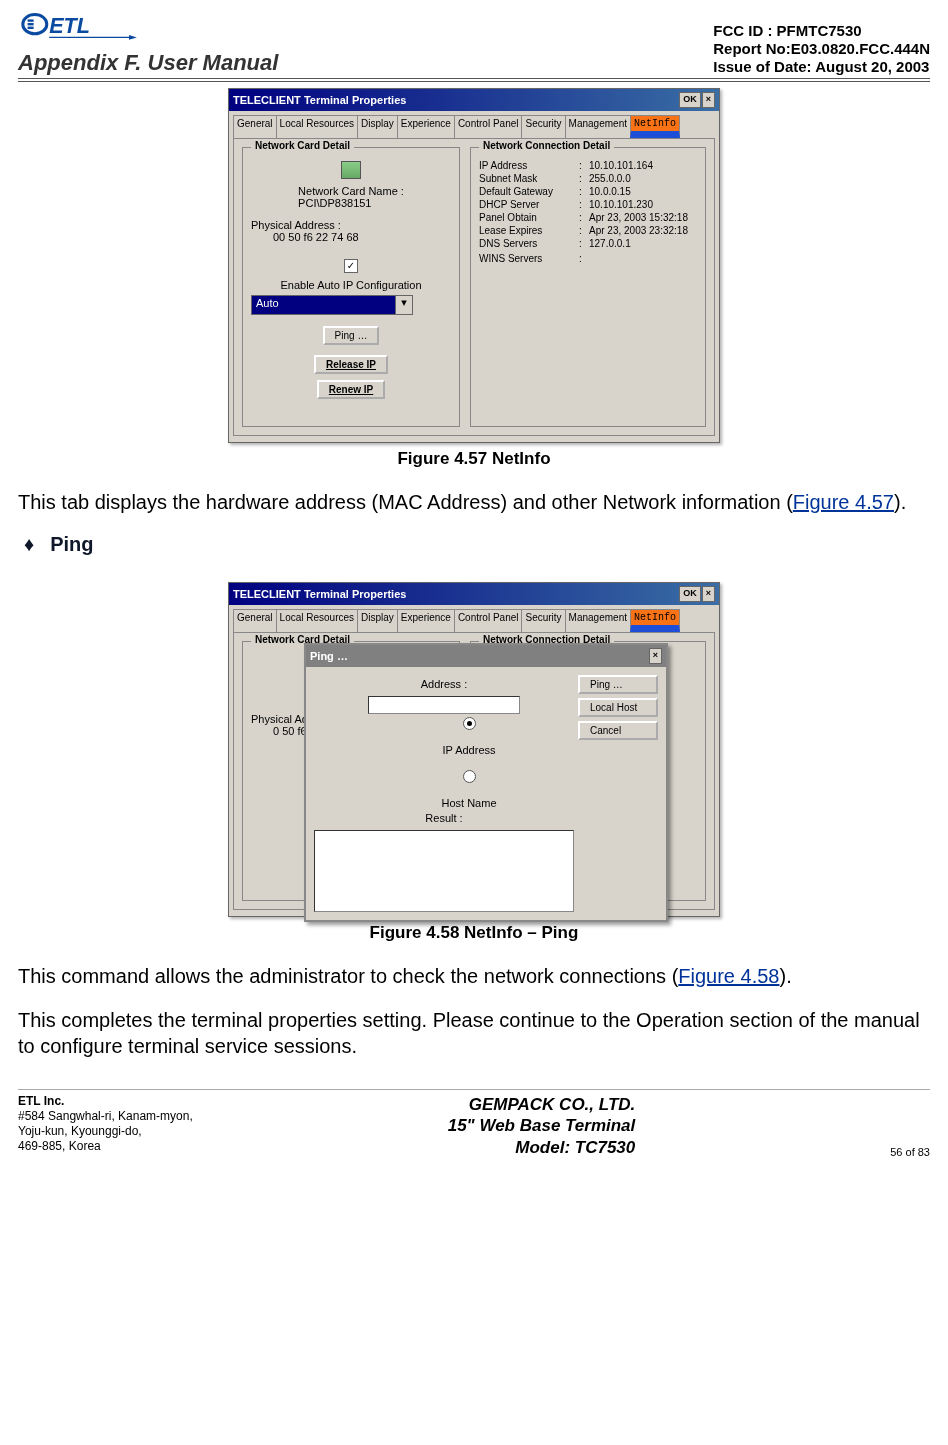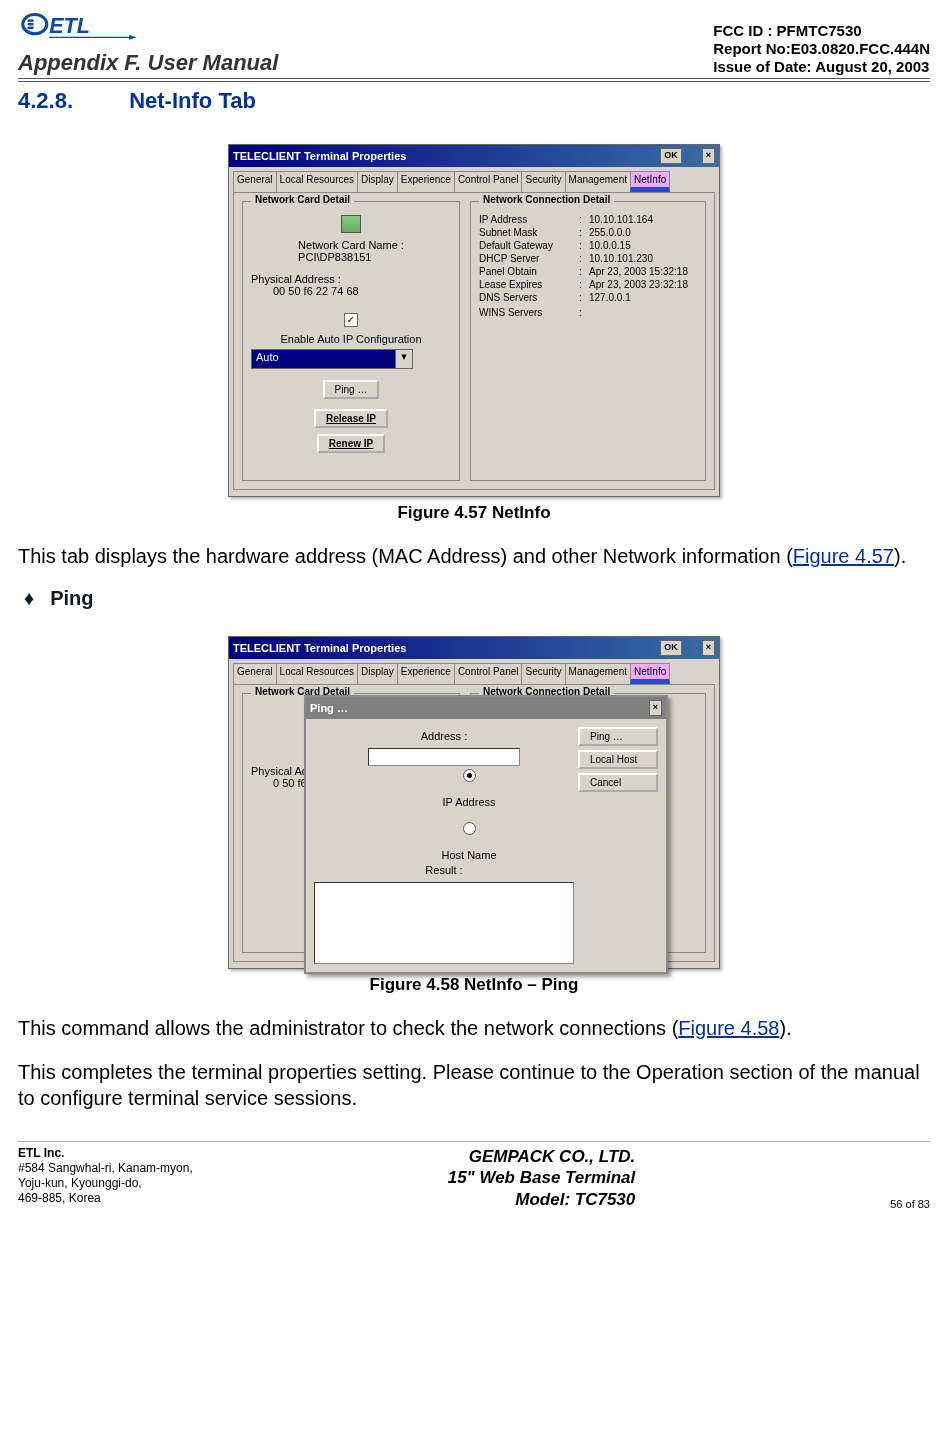--- a/index.html
+++ b/index.html
@@ -77,21 +77,21 @@
   .titlebar {
     background: linear-gradient(to right, #000080, #3a6ea5);
     color: #fff;
     font-weight: bold;
     padding: 2px 4px;
     display: flex;
     align-items: center;
     justify-content: space-between;
     height: 18px;
   }
-  .titlebar-btns { display: flex; gap: 20px; }
+  .titlebar-btns { display: flex; gap: 1px; }
   .titlebar-btn {
     background: #d8d4cc;
     color: #000;
     border: 1px solid #666;
     font-size: 9px;
     font-weight: bold;
     padding: 0 3px;
     height: 14px;
     line-height: 12px;
   }
@@ -102,23 +102,24 @@
   }
   .tab {
     border: 1px solid #888;
     border-bottom: none;
     background: #d8d4cc;
     padding: 2px 3px;
     margin-right: -1px;
     position: relative;
   }
   .tab.active {
-    background: #f0abfc;
+    background: #f97316;
     z-index: 2;
-    border-bottom: 5px solid #1d4ed8;
+    border-bottom: 7px solid #1d4ed8;
+    font-family: Liberation Mono, monospace;
   }
   .tab-panel {
     border: 1px solid #888;
     margin: 0 4px 6px 4px;
     padding: 8px;
     min-height: 280px;
     display: flex;
     gap: 10px;
     position: relative;
   }
@@ -278,24 +279,20 @@
       </div>
       <div class="appendix-title">Appendix F. User Manual</div>
     </div>
     <div class="header-right">
       <div class="bold">FCC ID : PFMTC7530</div>
       <div class="bold">Report No:E03.0820.FCC.444N</div>
       <div class="bold">Issue of Date:  August 20, 2003</div>
     </div>
   </div>
 
-  <div class="section-num-title">
-    <span class="num">4.2.8.</span>
-    <span>Net-Info Tab</span>
-  </div>
 
   <div class="figure-wrap">
     <div class="dialog">
       <div class="titlebar">
         <span>TELECLIENT  Terminal  Properties</span>
         <div class="titlebar-btns">
           <span class="titlebar-btn">OK</span>
           <span class="titlebar-btn">×</span>
         </div>
       </div>

